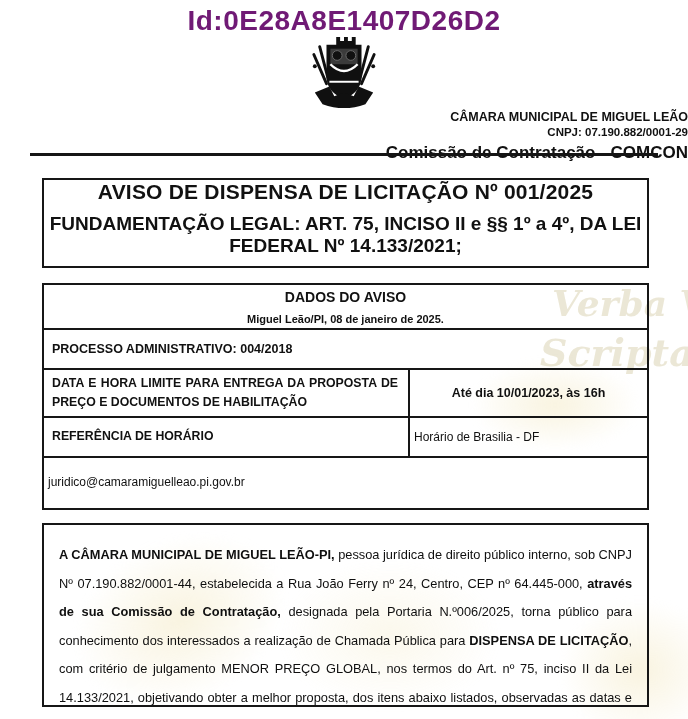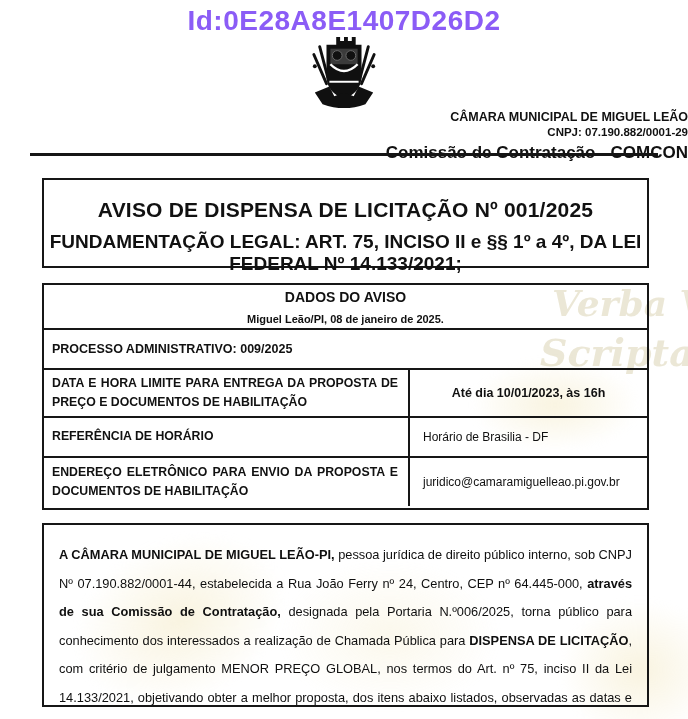--- a/index.html
+++ b/index.html
@@ -35,41 +35,41 @@
   .wm-blob.b2 { left: 70px;  top: 540px; width: 220px; height: 160px; transform: rotate(-25deg); }
   .wm-blob.b3 { left: 560px; top: 600px; width: 160px; height: 140px; }
   .wm-blob.b4 { left: 280px; top: 560px; width: 220px; height: 150px; opacity: .6; }
 
   
   .content { position: absolute; inset: 0; z-index: 1; }
 
   .doc-id {
     position: absolute; top: 5px; left: 0; width: 100%;
     text-align: center; font-size: 28px; font-weight: 700;
-    letter-spacing: 0.5px; color: #8b5cf6;
+    letter-spacing: 0.5px; color: #701a75;
   }
   .crest {
     position: absolute; top: 37px; left: 50%; transform: translateX(-50%);
     width: 78px; height: 72px;
   }
   .org-block { position: absolute; top: 110px; left: 0; width: 100%; text-align: right; line-height: 1.2; }
   .org-name   { font-size: 12.5px; font-weight: 700; }
   .org-cnpj   { font-size: 11.5px; font-weight: 700; margin-top: 1px; }
   .org-comcon { font-size: 17px; font-weight: 700; margin-top: 3px; }
 
   .header-rule {
     position: absolute; top: 153px; left: 30px; width: 628px; height: 3px;
     background: #151515;
   }
 
   .title-box {
     position: absolute; left: 42px; top: 178px; width: 607px; height: 90px;
     border: 2px solid #161616; text-align: center;
   }
-  .title-main { margin-top: 18px; font-size: 21px; font-weight: 700; letter-spacing: 0.2px; }
+  .title-main { font-size: 21px; font-weight: 700; letter-spacing: 0.2px; }
   .title-legal { margin-top: 9px; font-size: 19px; font-weight: 700; }
 
   .notice-table {
     position: absolute; left: 42px; top: 283px; width: 607px; height: 227px;
     border: 2px solid #161616;
   }
   .t-row { border-bottom: 2px solid #161616; display: flex; }
   .t-row:last-child { border-bottom: none; }
   .t-head { height: 45px; flex-direction: column; align-items: center; justify-content: center; display: flex; }
   .t-head-title { font-size: 14px; font-weight: 700; }
@@ -80,21 +80,21 @@
   .t-r3 { height: 40px; }
   .t-r4 { height: 48px; }
   .t-label {
     width: 366px; border-right: 2px solid #161616;
     padding: 0 10px 1px 8px; font-size: 12.3px; font-weight: 700;
     display: flex; align-items: center; text-align: justify; line-height: 1.5;
   }
   .t-label span { width: 100%; }
   .t-value {
     flex: 1; display: flex; align-items: center;
-    font-size: 12px; padding: 0 13px;
+    font-size: 12px; padding: 0 4px;
   }
   .t-value.center { justify-content: center; font-weight: 700; font-size: 12.5px; }
 
   .body-box {
     position: absolute; left: 42px; top: 523px; width: 607px; height: 184px;
     border: 2px solid #161616; padding: 16px 15px 0 15px;
   }
   .body-par {
     font-size: 12.8px; line-height: 28.5px; text-align: justify; color: #0f0f0f;
   }
@@ -154,38 +154,35 @@
       <div class="title-main">AVISO DE DISPENSA DE LICITAÇÃO Nº 001/2025</div>
       <div class="title-legal">FUNDAMENTAÇÃO LEGAL: ART. 75, INCISO II e §§ 1º a 4º, DA LEI FEDERAL Nº 14.133/2021;</div>
     </div>
 
     <div class="notice-table">
       <div class="t-row t-head">
         <div class="t-head-title">DADOS DO AVISO</div>
         <div class="t-head-sub">Miguel Leão/PI, 08 de janeiro de 2025.</div>
       </div>
       <div class="t-row t-proc">
-        <span>PROCESSO ADMINISTRATIVO: 009/2025</span>
+        <span>PROCESSO ADMINISTRATIVO: 004/2018</span>
       </div>
       <div class="t-row t-split t-r2">
         <div class="t-label">
             <span>DATA E HORA LIMITE PARA ENTREGA DA PROPOSTA DE PREÇO E DOCUMENTOS DE HABILITAÇÃO</span>
           </div>
         <div class="t-value center">Até dia 10/01/2023, às 16h</div>
       </div>
       <div class="t-row t-split t-r3">
         <div class="t-label">
             <span>REFERÊNCIA DE HORÁRIO</span>
           </div>
         <div class="t-value">Horário de Brasilia - DF</div>
       </div>
       <div class="t-row t-split t-r4">
-        <div class="t-label">
-            <span>ENDEREÇO ELETRÔNICO PARA ENVIO DA PROPOSTA E DOCUMENTOS DE HABILITAÇÃO</span>
-          </div>
         <div class="t-value">juridico@camaramiguelleao.pi.gov.br</div>
       </div>
     </div>
 
     <div class="body-box">
       <p class="body-par" style="margin:0;">
         <span class="seg-b">A CÂMARA MUNICIPAL DE MIGUEL LEÃO-PI,</span><span class="seg-r"> pessoa jurídica de direito público interno, sob CNPJ Nº 07.190.882/0001-44, estabelecida a Rua João Ferry nº 24, Centro, CEP nº 64.445-000, </span><span class="seg-b">através de sua Comissão de Contratação,</span><span class="seg-r"> designada pela Portaria N.º006/2025, torna público para conhecimento dos interessados a realização de Chamada Pública para </span><span class="seg-b">DISPENSA DE LICITAÇÃO</span><span class="seg-r">, com critério de julgamento MENOR PREÇO GLOBAL, nos termos do Art. nº 75, inciso II da Lei 14.133/2021, objetivando obter a melhor proposta, dos itens abaixo listados, observadas as datas e horários discriminados.</span>
       </p>
     </div>
 

